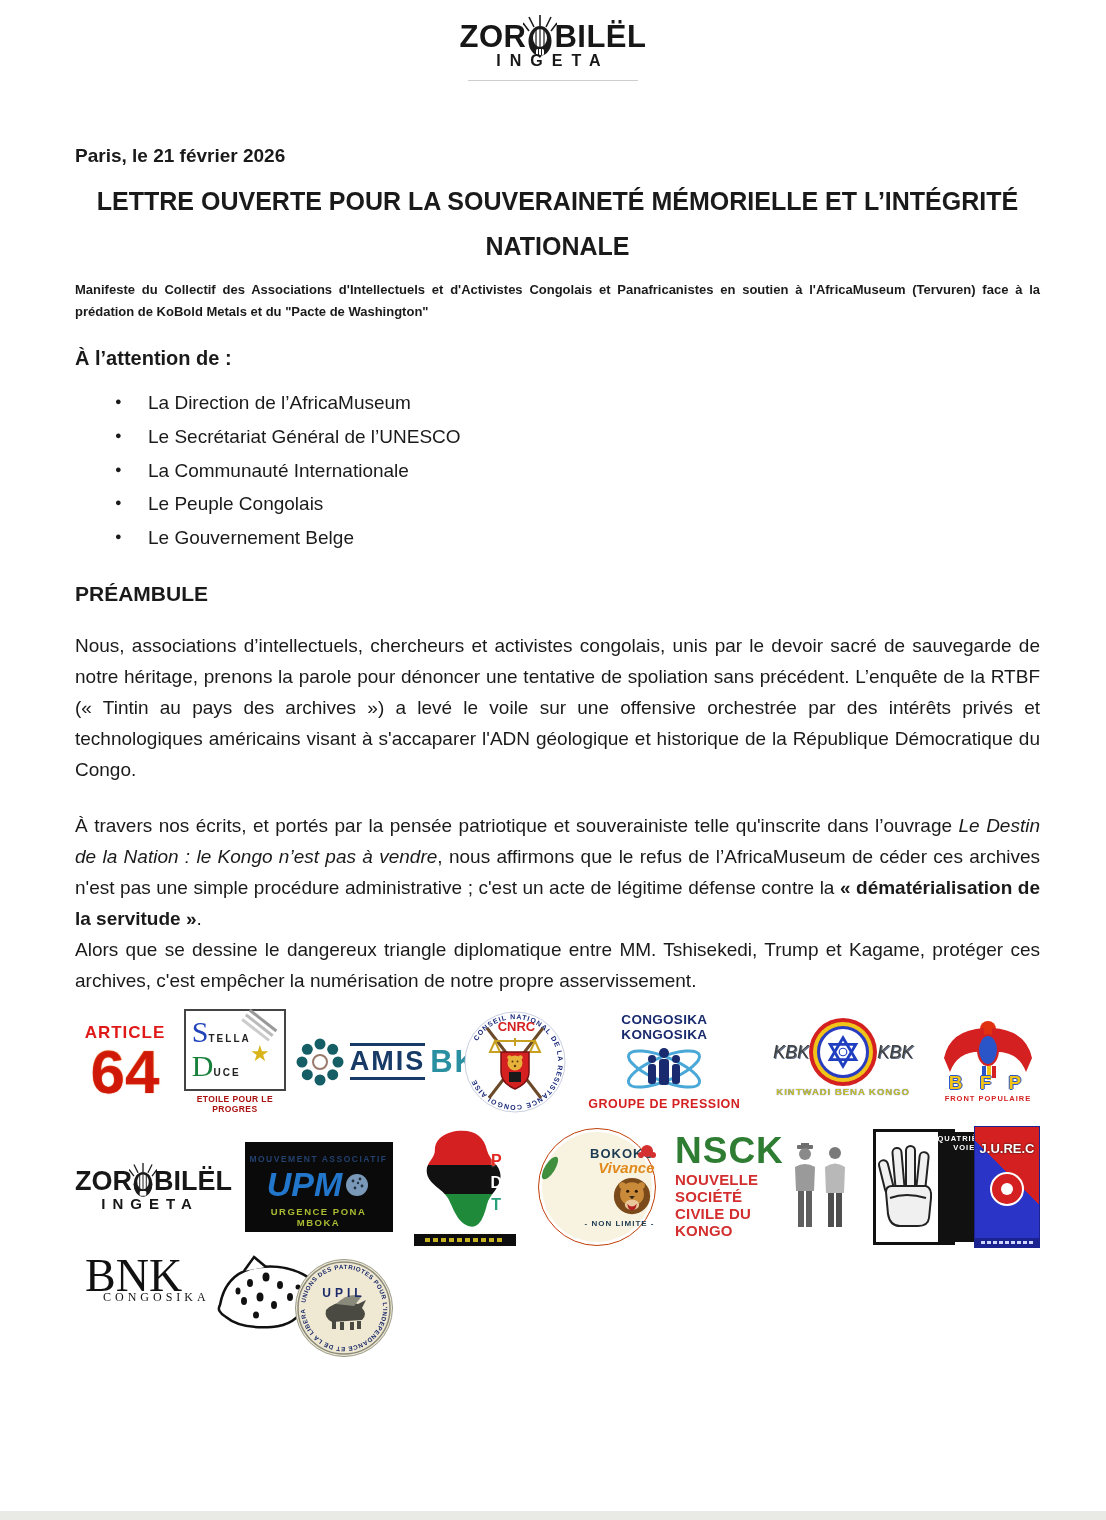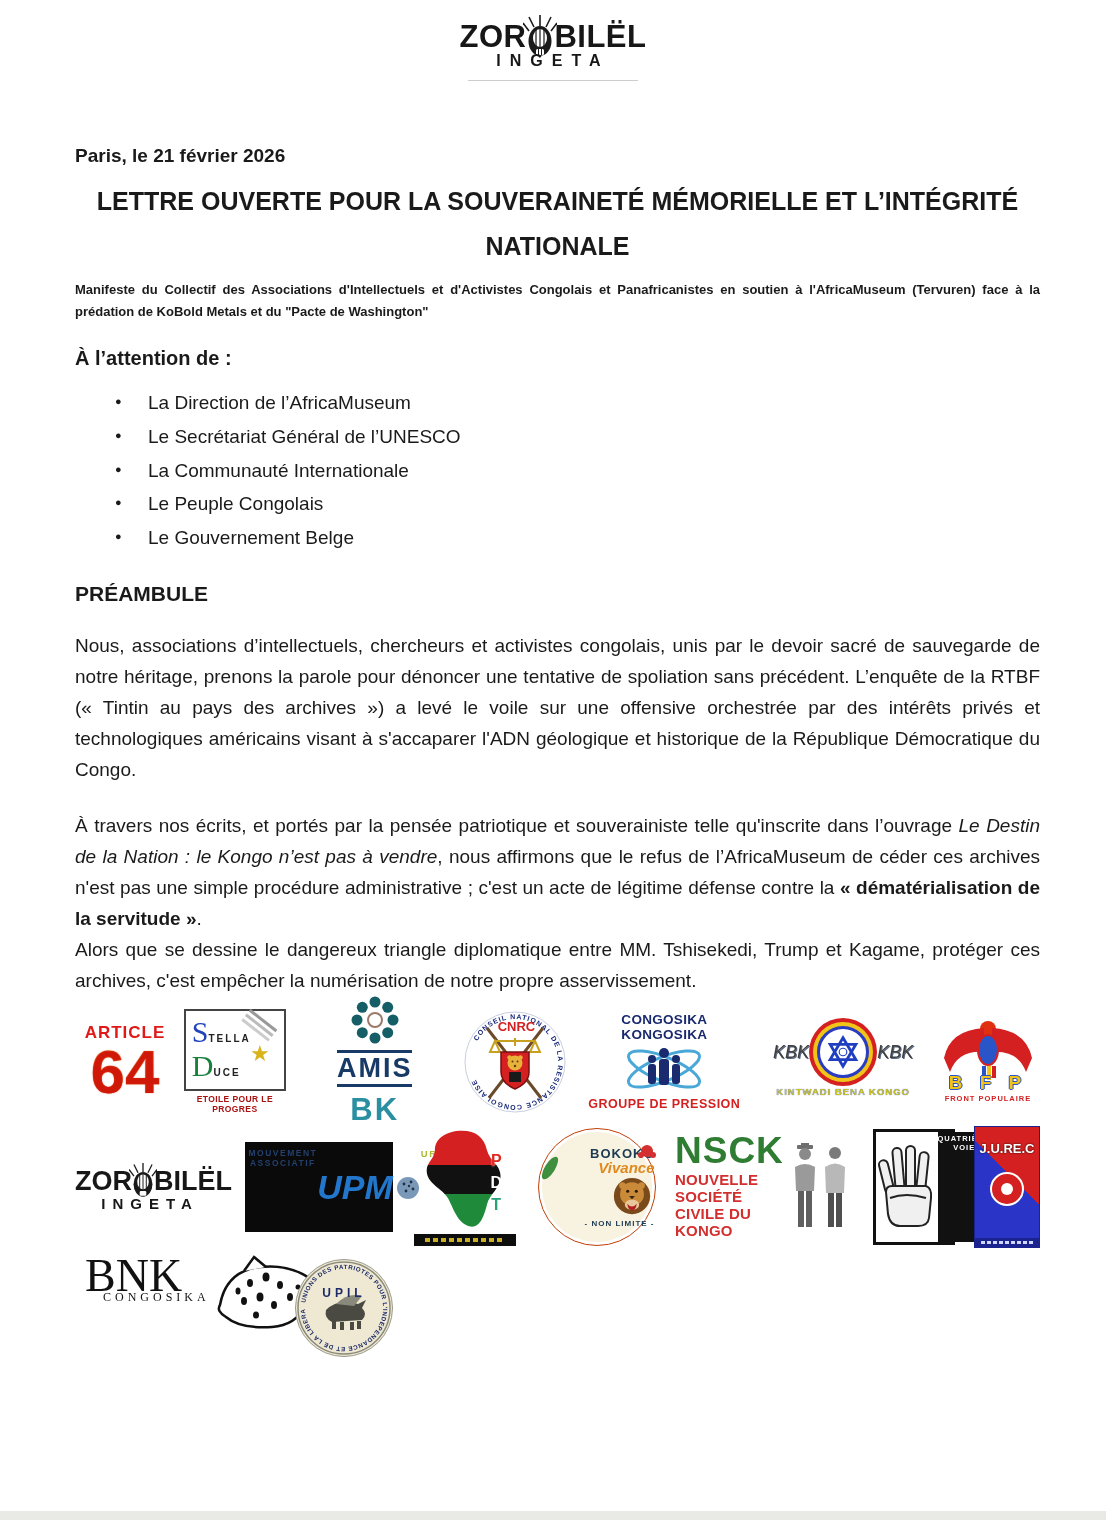--- a/index.html
+++ b/index.html
@@ -48,21 +48,21 @@
   
   .stella { width:102px; }
   .stella .box { border:2px solid #444; background:#fff; padding:4px 6px 2px; height:82px; position:relative; text-align:left; }
   .stella .big-s { font-size:30px; color:#2244bb; font-family:"Liberation Serif", serif; }
   .stella .big-d { font-size:30px; color:#17803a; font-family:"Liberation Serif", serif; }
   .stella .small { font-size:10px; font-weight:700; letter-spacing:2px; color:#222; }
   .stella .star { position:absolute; right:14px; top:30px; color:#d9b31a; font-size:22px; }
   .stella .pencil { position:absolute; right:4px; top:8px; width:34px; height:3px; background:#999; transform:rotate(38deg); box-shadow:0 6px 0 #bbb, 0 12px 0 #ccc; }
   .stella .cap { margin-top:3px; font-size:8.5px; font-weight:700; color:#aa1111; letter-spacing:.4px; }
   
-  .amisbk { width:160px; display:flex; align-items:center; gap:5px;flex-direction:column; }
+  .amisbk { width:160px; display:flex; align-items:center; gap:5px; }
   .amisbk .amis { font-size:27px; font-weight:800; color:#173a66; letter-spacing:2px;
                   border-top:3px solid #173a66; border-bottom:3px solid #173a66; }
   .amisbk .bk { font-size:31px; font-weight:700; color:#2a8fa0; letter-spacing:2px; }
   
   .cnrc { width:106px; height:104px; }
   .cnrc .acr { position:absolute; top:9px; left:0; right:0; font-size:13px; font-weight:800; color:#d42020; }
   
   .congosika { width:172px; }
   .congosika .t { font-size:13.5px; font-weight:800; color:#1a2a6e; letter-spacing:.3px; }
   .congosika .c { margin-top:2px; font-size:12.5px; font-weight:800; color:#d42020; letter-spacing:.5px; }
@@ -75,21 +75,21 @@
   .kbk .cap { margin-top:8px; font-size:9.5px; font-weight:800; color:#c8c428; text-shadow:0 0 1px #2a3cc0; letter-spacing:1px; }
   
   .bfp { width:104px; }
   .bfp .letters { margin-top:-12px; font-size:19px; font-weight:800; color:#f0c418; letter-spacing:6px;
                   text-shadow:-1px 0 #2a55c8, 1px 0 #2a55c8, 0 1px #2a55c8, 0 -1px #2a55c8; }
   .bfp .cap { font-size:7.5px; font-weight:700; color:#d42020; letter-spacing:1px; }
   
   .zora2 { width:150px; }
   .zora2 .brand { font-size:27px; }
   .zora2 .brand-sub { font-size:15px; letter-spacing:7px; margin-top:-6px; }
-  .upm { width:148px; height:90px; background:#0a0a0a; padding:6px 4px 4px; display:flex; flex-direction:row; justify-content:space-between; }
+  .upm { width:148px; height:90px; background:#0a0a0a; padding:12px 4px 4px; display:flex; flex-direction:column; justify-content:space-between; }
   .upm .t { font-size:8.5px; font-weight:700; color:#23406e; letter-spacing:1.5px; }
   .upm .acr { font-size:34px; font-weight:800; font-style:italic; color:#2277cc; line-height:.9; display:flex; align-items:center; justify-content:center; gap:2px; }
   .upm .cap { font-size:9.5px; font-weight:800; color:#aabb33; letter-spacing:1.5px; }
   .pdt { width:106px; height:118px; }
   .pdt .letters { position:absolute; right:16px; top:22px; font-size:16px; font-weight:800; line-height:1.4; }
   .pdt .letters .p { color:#e0281e; text-shadow:0 0 2px #fff; }
   .pdt .letters .d { color:#ffffff; }
   .pdt .letters .t { color:#28a078; text-shadow:0 0 2px #fff; }
   .pdt .strip { position:absolute; left:2px; right:2px; bottom:0; height:12px; background:#0d0d0d;
                 display:flex; align-items:center; justify-content:center; }

